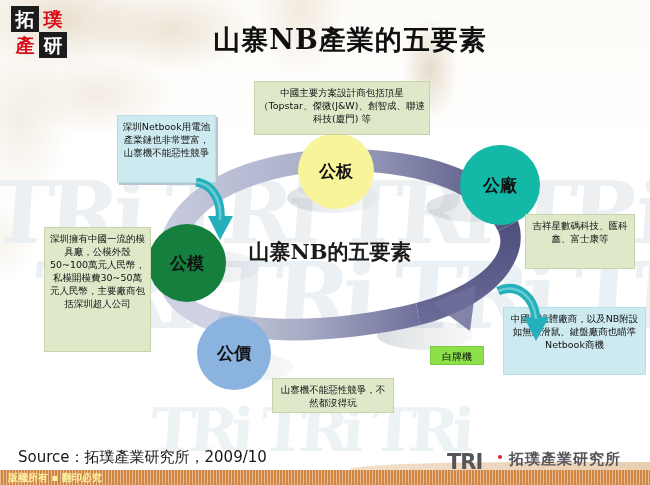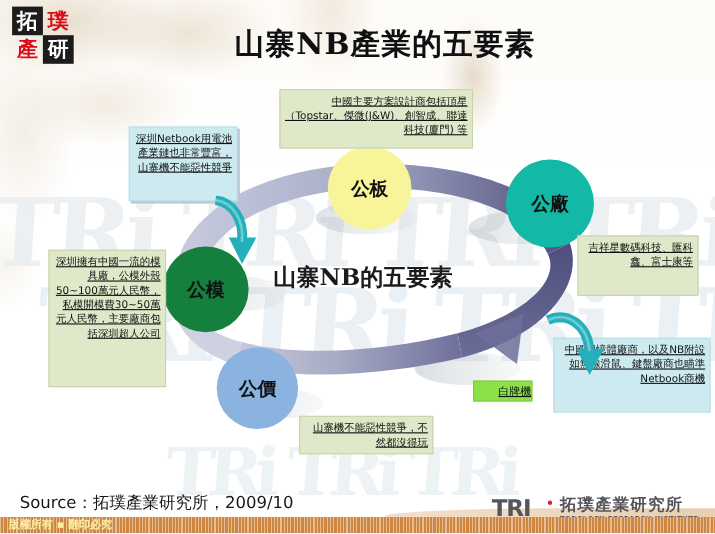--- a/index.html
+++ b/index.html
@@ -88,23 +88,22 @@
     position:absolute;left:240px;top:238px;width:180px;
     text-align:center;
     font-family:"DejaVu Serif","Liberation Serif",serif;
     font-weight:bold;font-size:21px;color:#1b1b1b;
   }
 
   
   .box{
     position:absolute;box-sizing:border-box;
     font-family:"DejaVu Sans","Liberation Sans",sans-serif;
-    font-size:9.5px;line-height:13px;color:#111;text-align:right;
+    font-size:9.5px;line-height:13px;color:#111;text-align:center;
     padding:4px 4px;
-    text-decoration:underline;
   }
   .box-green{background:#dfe8c8;border:1px solid #c7d4a8;}
   .box-cyan{background:#cdeaf0;border:1px solid #b6dfe8;box-shadow:2px 2px 0 #b9c3cf;}
   .box-grn-bright{background:#8ce048;border:1px solid #7bcc3c;}
 
   .b-board{left:254px;top:81px;width:176px;height:54px;}
   .b-batt {left:117px;top:115px;width:99px;height:68px;}
   .b-mold {left:44px;top:227px;width:107px;height:125px;}
   .b-fab  {left:525px;top:214px;width:110px;height:55px;}
   .b-mem  {left:503px;top:307px;width:143px;height:68px;background:#cdeaf0;border:1px solid #b6dfe8;}

